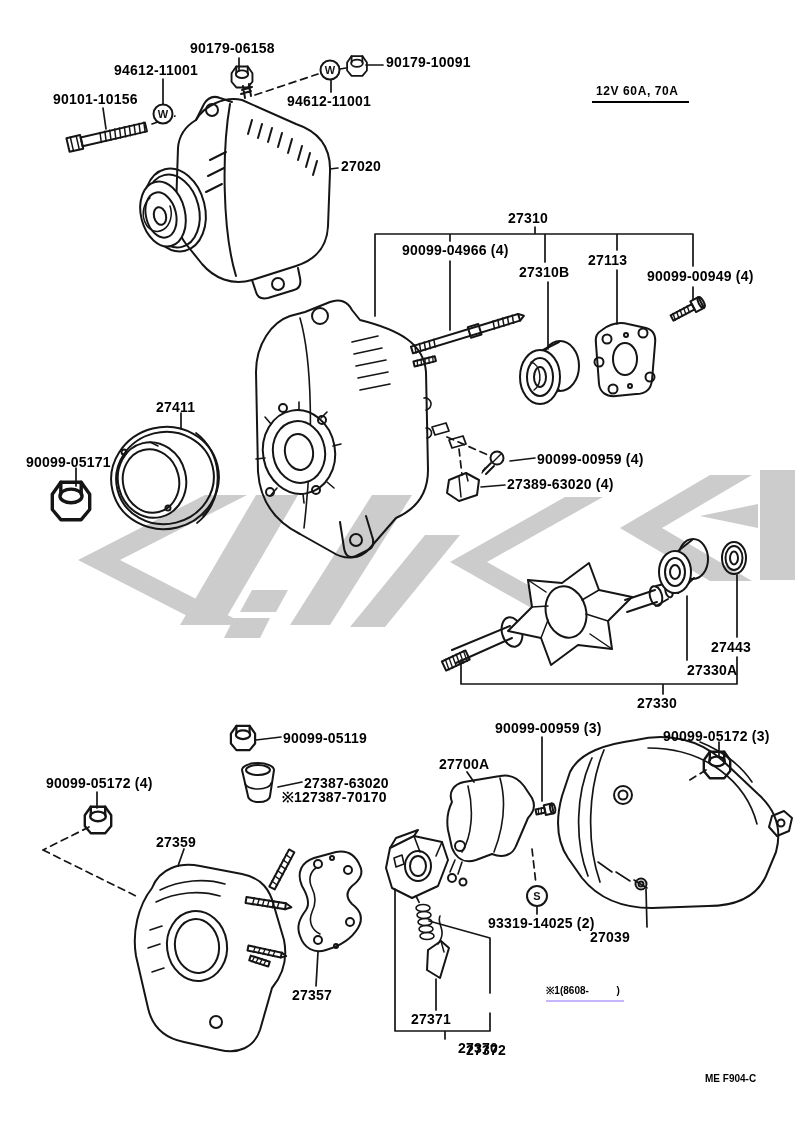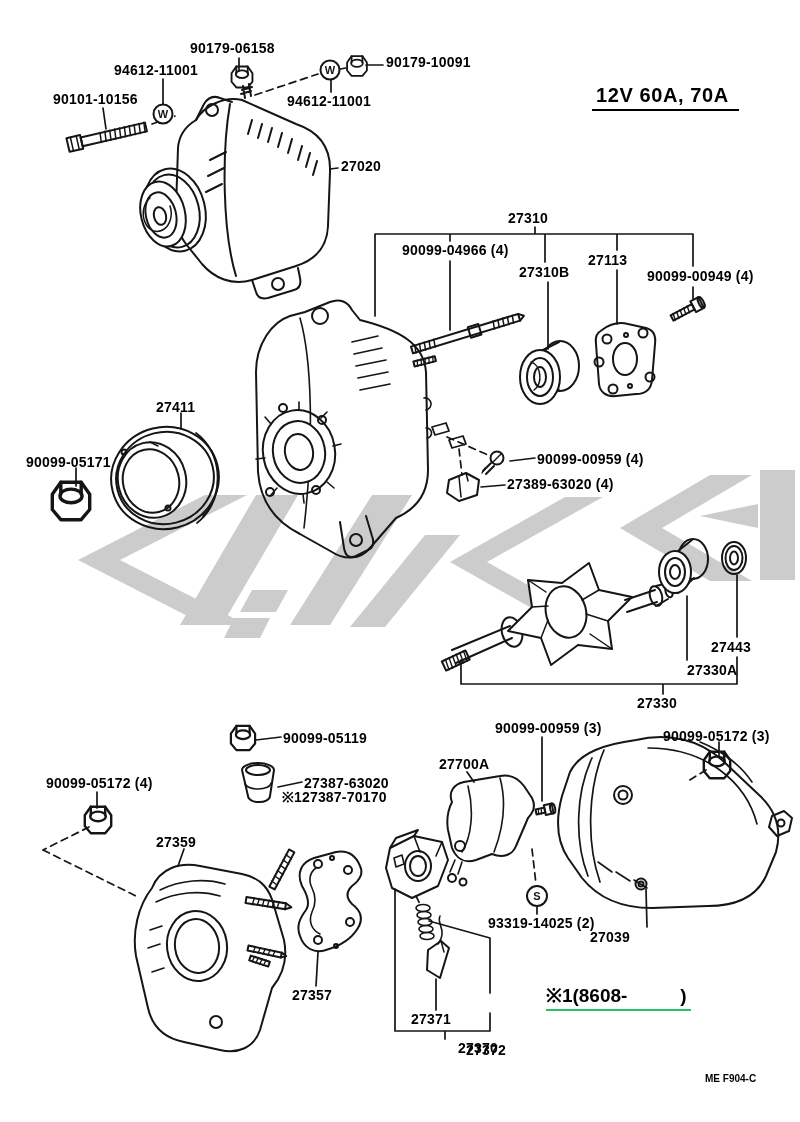--- a/index.html
+++ b/index.html
@@ -2,24 +2,24 @@
 <html><head>
 <meta charset="utf-8">
 <style>
   html,body{margin:0;padding:0;background:#ffffff;}
   .page{position:relative;width:800px;height:1122px;background:#ffffff;overflow:hidden;
         font-family:"Liberation Sans", sans-serif;}
   .page svg{position:absolute;left:0;top:0;}
   .labels{position:absolute;left:0;top:0;width:100%;height:100%;}
   .plabel{position:absolute;font-weight:700;font-size:14px;letter-spacing:.2px;color:#000;
           white-space:pre;line-height:1;}
-  .spec{position:absolute;left:592px;top:85px;font-weight:700;font-size:20px;letter-spacing:.6px;
+  .spec{position:absolute;left:592px;top:85px;font-weight:700;font-size:12px;letter-spacing:.6px;
         border-bottom:2px solid #000;padding:0 10px 4px 4px;white-space:pre;line-height:1;}
-  .footnote{position:absolute;left:546px;top:986px;font-weight:700;font-size:19px;
-        border-bottom:2px solid #22c55e;padding:0 4px 4px 0;white-space:pre;line-height:1;}
+  .footnote{position:absolute;left:546px;top:986px;font-weight:700;font-size:10px;
+        border-bottom:2px solid #c4b5fd;padding:0 4px 4px 0;white-space:pre;line-height:1;}
   .doccode{position:absolute;left:705px;top:1074px;font-weight:700;font-size:10px;
         white-space:pre;line-height:1;}
   svg text{font-family:"Liberation Sans", sans-serif;font-weight:700;}
 </style>
 </head>
 <body>
 
 <div class="page">
 
 <svg width="800" height="1122" viewBox="0 0 800 1122">

